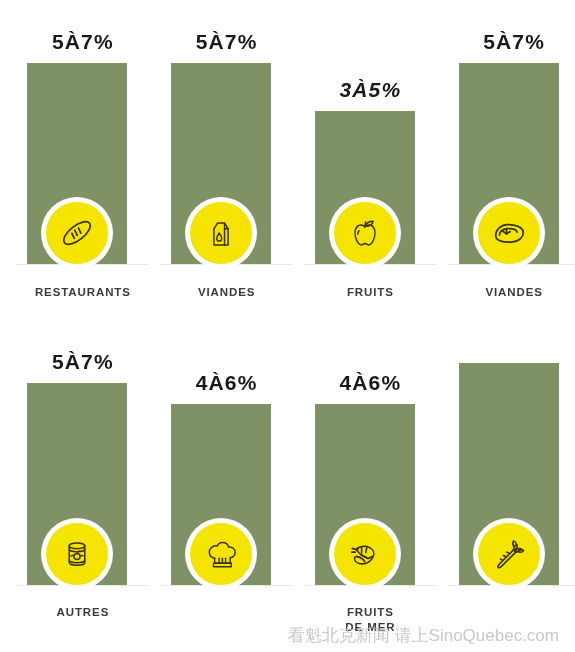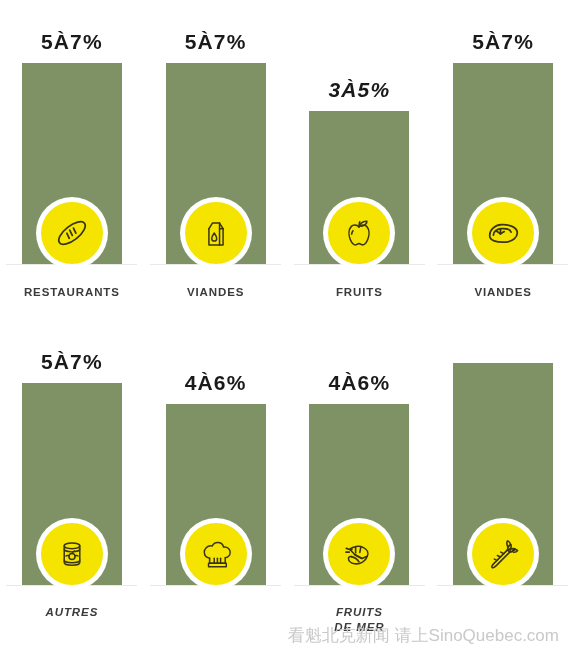--- a/index.html
+++ b/index.html
@@ -21,20 +21,21 @@
     width: 575px;
     display: flex;
   }
   .row-1 { top: 0px;   height: 326px; }
   .row-2 { top: 326px; height: 326px; }
 
   .cell {
     position: relative;
     width: 143.75px;
     height: 326px;
+    margin-left: 11px;
   }
 
   
   .baseline {
     position: absolute;
     left: 6px;
     width: 131px;
     height: 1px;
     background: #e8e8e8;
   }
@@ -87,21 +88,21 @@
     left: 0;
     width: 143.75px;
     text-align: center;
     font-size: 11.5px;
     font-weight: bold;
     color: #3b3b3b;
     letter-spacing: 0.9px;
     line-height: 15px;
   }
   .row-1 .cat-label { top: 285px; }
-  .row-2 .cat-label { top: 279px; font-style: italic; }
+  .row-2 .cat-label { top: 279px; }
 
   
   #watermark {
     position: absolute;
     left: 0;
     top: 624px;
     width: 575px;
     text-align: right;
     padding-right: 16px;
     font-size: 17px;

